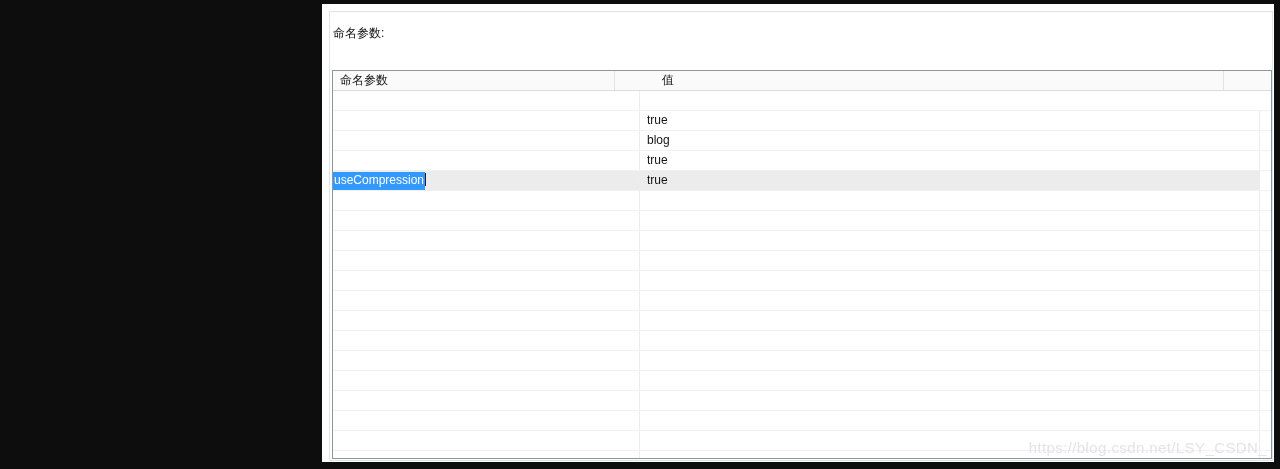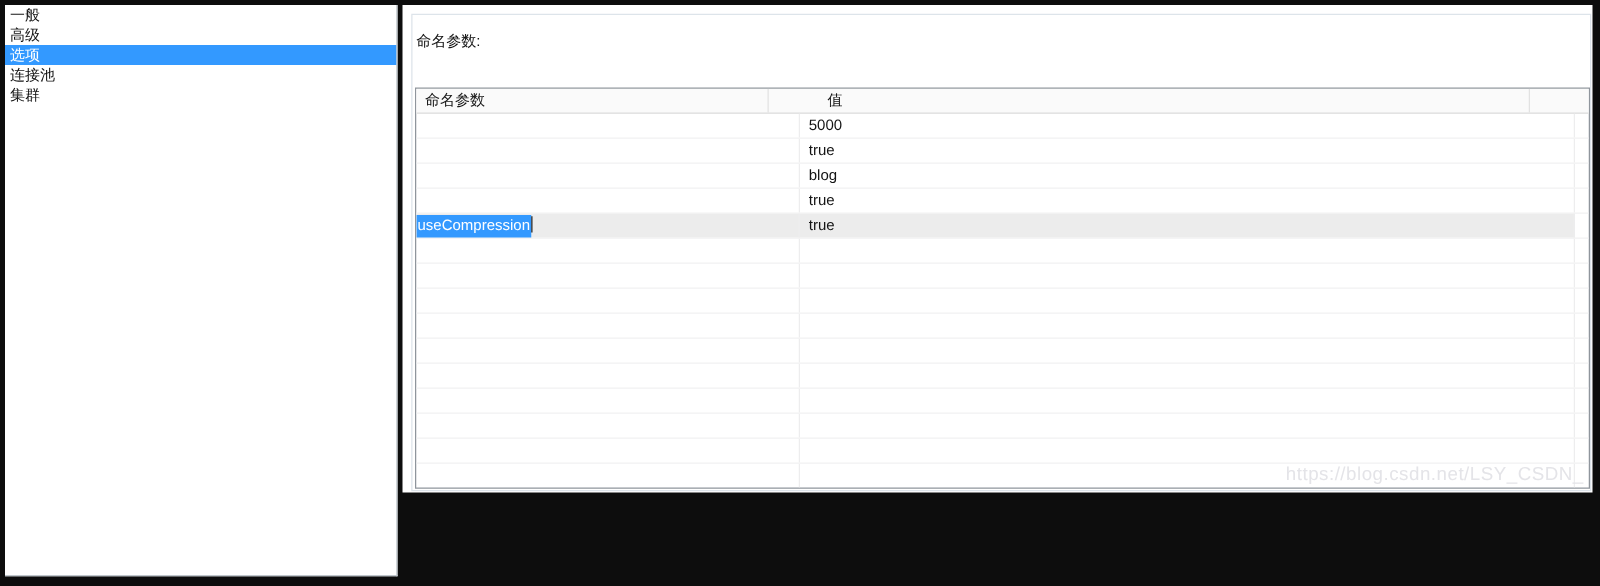--- a/index.html
+++ b/index.html
@@ -15,21 +15,21 @@
     position:absolute;left:4px;top:4px;width:314px;height:457px;
     background:#ffffff;border:1px solid #bfc6cc;border-top:none;border-left:none;
   }
   .side-item{
     height:16px;line-height:16px;font-size:12px;color:#111;
     padding-left:4px;white-space:nowrap;cursor:default;
   }
   .side-item.selected{background:#3399ff;color:#ffffff;}
   
   .panel{
-    position:absolute;left:322px;top:4px;width:952px;height:390px;
+    position:absolute;left:322px;top:4px;width:952px;height:458px;
     background:#ffffff;
   }
   .groupbox{
     position:absolute;left:7px;top:7px;right:1px;bottom:1px;
     border:1px solid #dde4ea;pointer-events:none;
   }
   .panel-label{
     position:absolute;left:11px;top:21px;
     font-size:12px;color:#101010;
   }
@@ -63,42 +63,34 @@
     position:absolute;right:7px;bottom:6px;
     font-size:15px;color:#e4e4e8;letter-spacing:.4px;
     pointer-events:none;user-select:none;margin-left:19px;
   }
 </style>
 </head>
 <body>
 
 <div class="stage">
 
-  <div class="sidebar" id="sidebar">
-      <div class="side-item">一般</div>
-      <div class="side-item">高级</div>
-      <div class="side-item selected">选项</div>
-      <div class="side-item">连接池</div>
-      <div class="side-item">集群</div>
-    </div>
 
   <div class="panel">
     <div class="groupbox"></div>
     <div class="panel-label">命名参数:</div>
 
     <div class="grid">
       <div class="grid-header">
         <div class="gh-cell gh-name">命名参数</div>
         <div class="gh-cell gh-value">值</div>
         <div class="gh-cell gh-filler"></div>
       </div>
       <div id="grid-body">
           <div class="grid-row">
             <div class="gr-cell gr-name"></div>
-            <div class="gr-cell gr-value">5000</div>
             <div class="gr-cell gr-filler"></div>
           </div>
           <div class="grid-row">
             <div class="gr-cell gr-name"></div>
             <div class="gr-cell gr-value">true</div>
             <div class="gr-cell gr-filler"></div>
           </div>
           <div class="grid-row">
             <div class="gr-cell gr-name"></div>
             <div class="gr-cell gr-value">blog</div>

